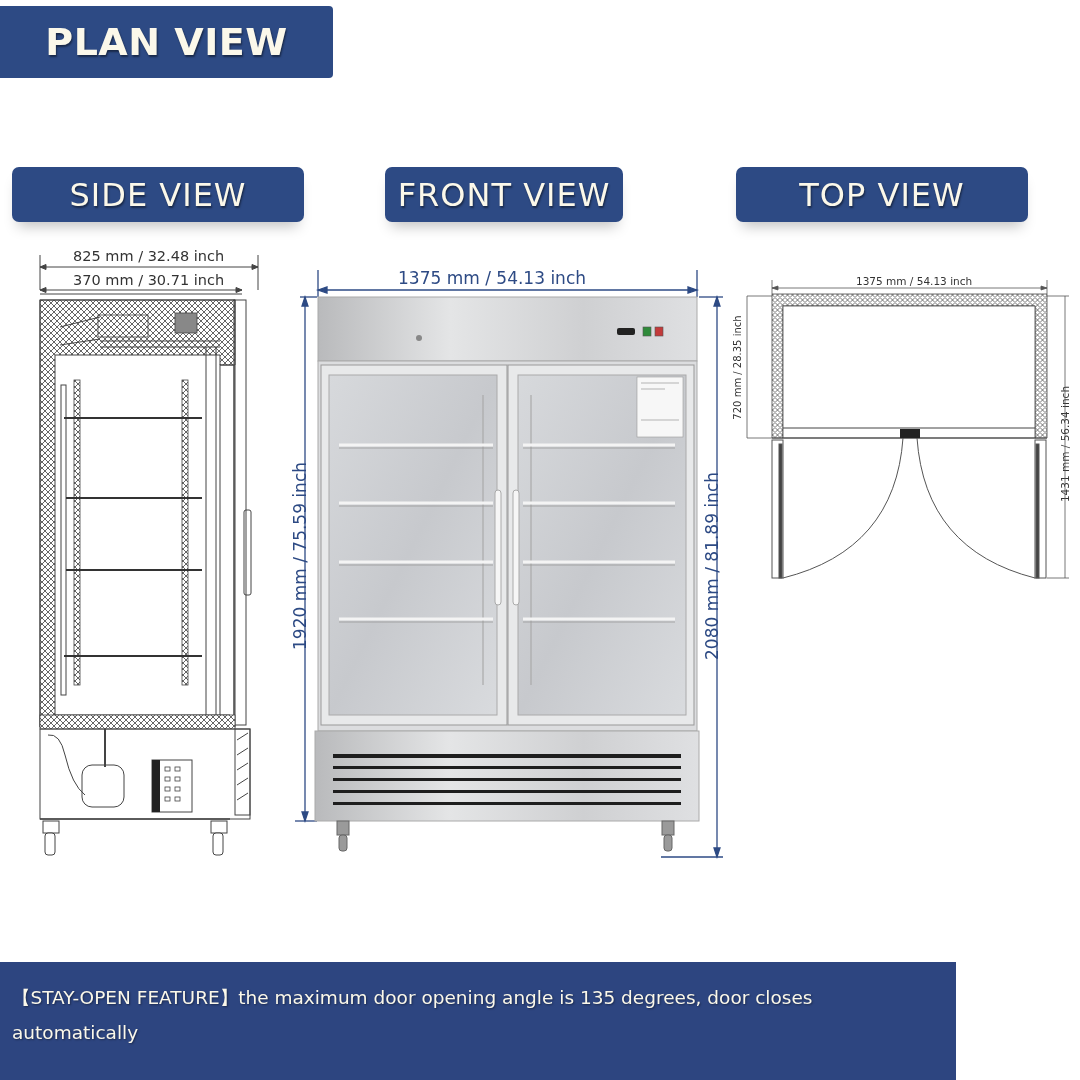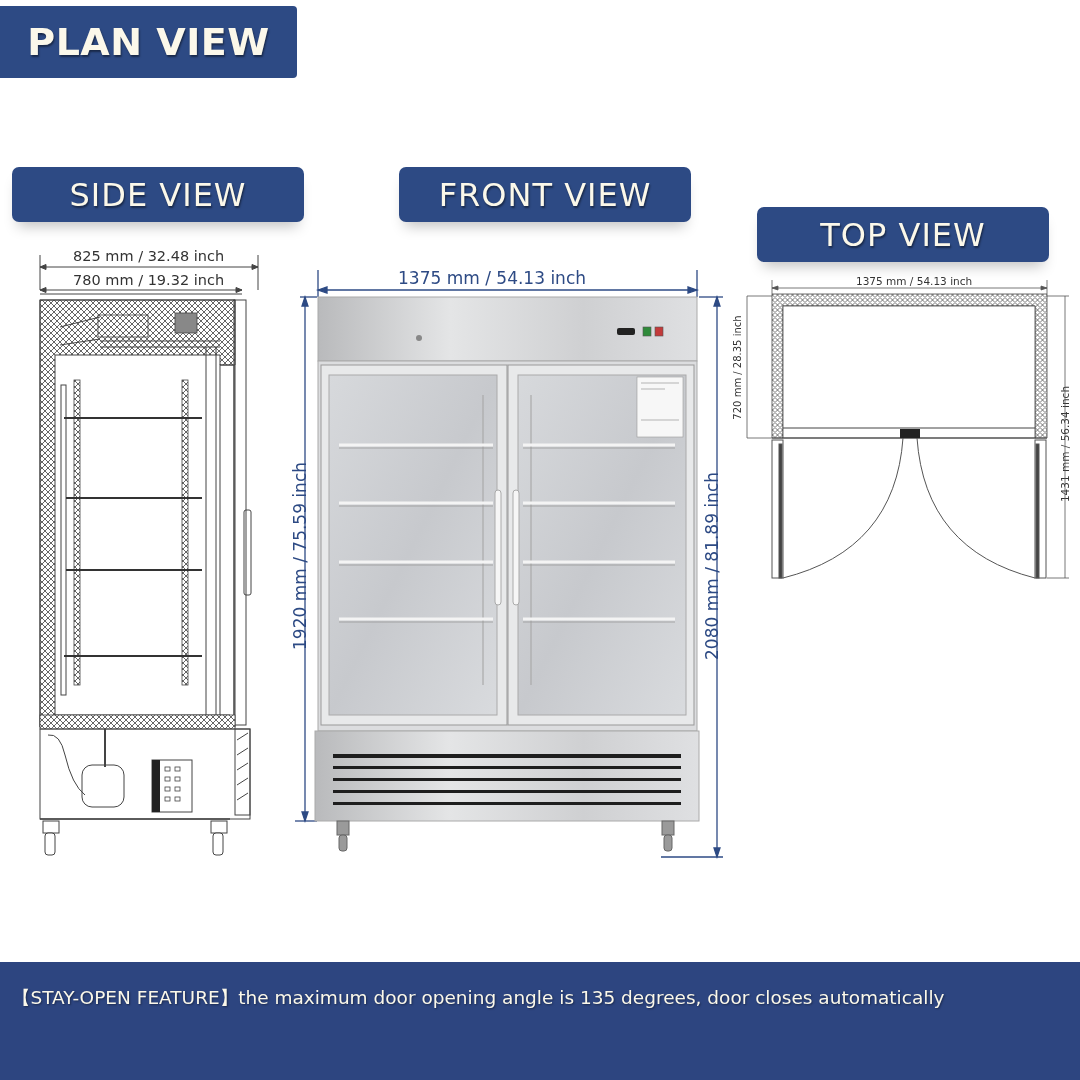--- a/index.html
+++ b/index.html
@@ -8,52 +8,52 @@
 
   .banner {
     position: absolute;
     background: #2d4a84;
     color: #fbf8ea;
     display: flex; align-items: center; justify-content: center;
     font-weight: bold;
     border-radius: 7px;
     text-shadow: 1px 2px 2px rgba(0,0,0,0.45);
   }
-  .banner.plan { left: 0; top: 6px; width: 297px; height: 72px; font-size: 38px; border-radius: 0 4px 4px 0; letter-spacing: 0.5px; }
+  .banner.plan { left: 0; top: 6px; width: 333px; height: 72px; font-size: 38px; border-radius: 0 4px 4px 0; letter-spacing: 0.5px; }
   .banner.view { height: 55px; font-size: 32px; font-weight: normal; letter-spacing: 1px; box-shadow: 0 10px 14px -6px rgba(0,0,0,0.25); }
   .banner.side  { left: 12px;  top: 167px; width: 292px; }
-  .banner.front { left: 385px; top: 167px; width: 292px; margin-left: 14px; }
-  .banner.top   { left: 757px; top: 167px; width: 292px; margin-top: 40px; }
+  .banner.front { left: 385px; top: 167px; width: 238px; }
+  .banner.top   { left: 736px; top: 167px; width: 292px; }
 
   .dim { position: absolute; white-space: nowrap; color: #333; font-family: "DejaVu Sans", sans-serif; text-align: right; }
   .dim.blue { color: #2d4a84; }
   .vert { transform-origin: center center; transform: rotate(-90deg); }
 
   .footer {
-    position: absolute; left: 0; top: 962px; width: 1080px; height: 118px;
+    position: absolute; left: 0; top: 962px; width: 956px; height: 118px;
     background: #2d4580;
     color: #fbf8ea;
     padding: 18px 12px 0 12px;
     font-size: 18.5px;
     line-height: 35px;
     text-shadow: 1px 1px 2px rgba(0,0,0,0.4);
   }
 
   svg { position: absolute; overflow: visible; }
 </style>
 </head>
 <body>
 
 <div class="banner plan">PLAN VIEW</div>
 <div class="banner view side">SIDE VIEW</div>
 <div class="banner view front">FRONT VIEW</div>
 <div class="banner view top">TOP VIEW</div>
 
 <div class="dim" style="left:73px; top:248px; font-size:14.5px;">825 mm / 32.48 inch</div>
-<div class="dim" style="left:73px; top:272px; font-size:14.5px;">780 mm / 19.32 inch</div>
+<div class="dim" style="left:73px; top:272px; font-size:14.5px;">370 mm / 30.71 inch</div>
 
 <svg width="240" height="620" style="left:30px; top:255px;" viewBox="0 0 240 620">
   <defs>
     <pattern id="xhatch" width="6" height="6" patternUnits="userSpaceOnUse">
       <rect width="6" height="6" fill="#fff"></rect>
       <path d="M0,3 L3,0 L6,3 L3,6 Z" fill="none" stroke="#555" stroke-width="0.9"></path>
     </pattern>
   </defs>
 
   <g stroke="#444" stroke-width="1" fill="none">

